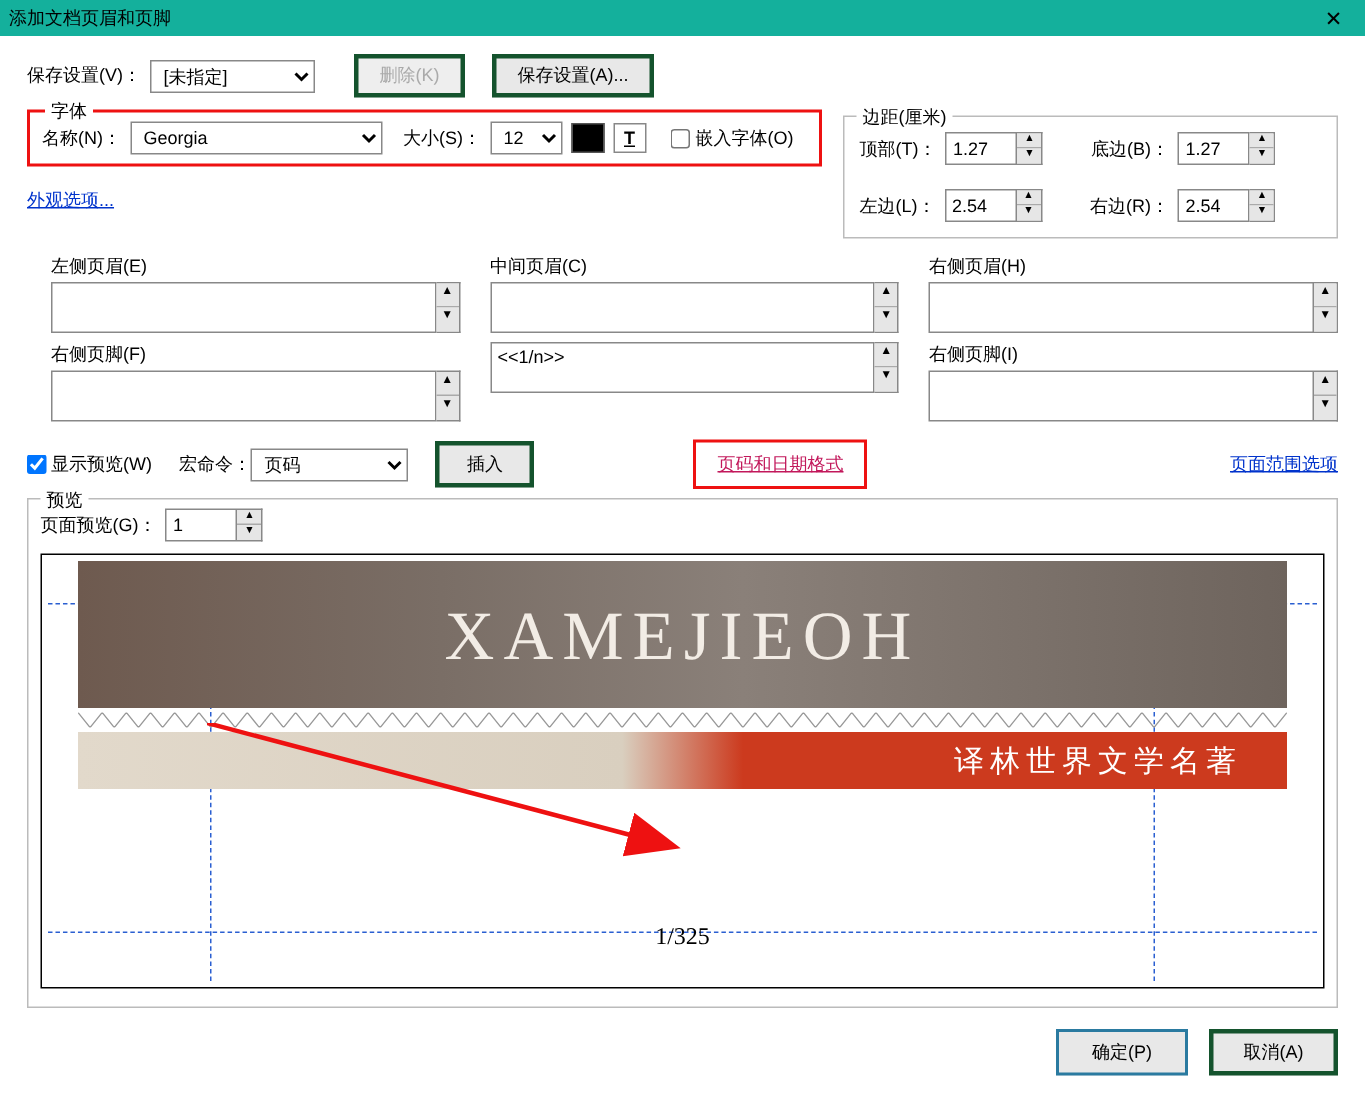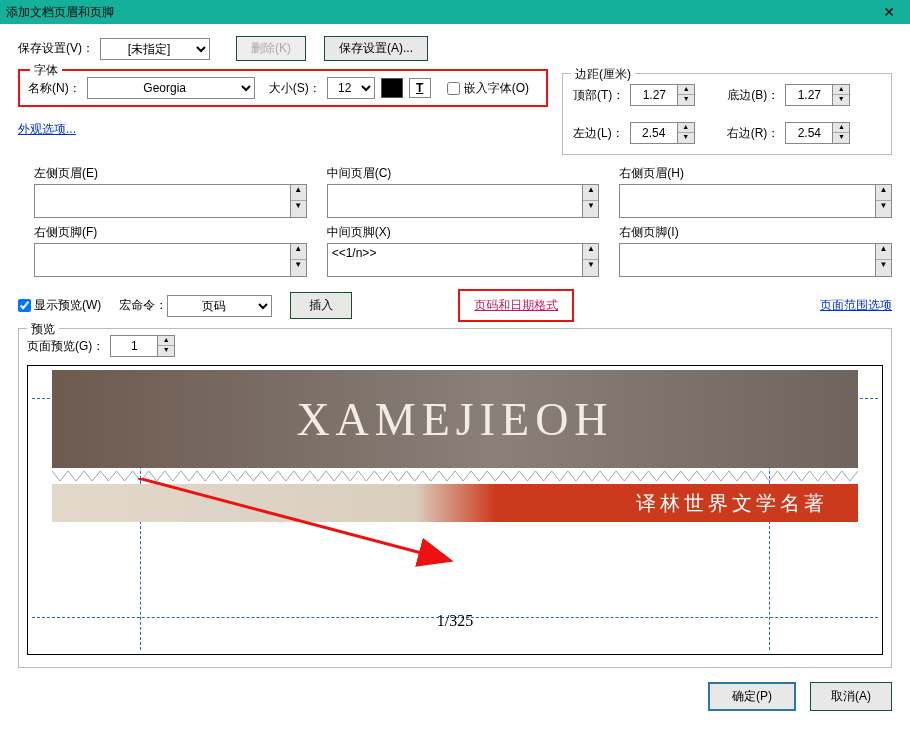--- a/index.html
+++ b/index.html
@@ -3,22 +3,22 @@
 <meta charset="utf-8">
 <style>
 * { box-sizing: border-box; margin: 0; padding: 0; }
 body { font-family: "Microsoft YaHei", Arial, sans-serif; font-size: 12px; background: #fff; width: 910px; height: 740px; overflow: hidden; }
 .titlebar { background: #14b09c; height: 24px; display: flex; align-items: center; justify-content: space-between; padding: 0 6px; }
 .titlebar .title { color: #000; font-size: 12px; }
 .titlebar .close { width: 30px; text-align: center; color: #000; cursor: pointer; font-size: 14px; }
 .content { padding: 12px 18px 10px 18px; }
 .row { display: flex; align-items: center; gap: 6px; margin-bottom: 8px; }
 label { font-size: 12px; }
-select, input[type=text] { border: 1px solid #888; background: #fff; font-size: 12px; padding: 0 4px; height: 22px; text-align: center; }
-.btn { border: 1px solid #14532d; background: #e8e8e8; padding: 3px 14px; font-size: 12px; cursor: pointer; }
+select, input[type=text] { border: 1px solid #888; background: #fff; font-size: 12px; padding: 0 4px; height: 22px; }
+.btn { border: 3px solid #14532d; background: #e8e8e8; padding: 3px 14px; font-size: 12px; cursor: pointer; }
 .btn.disabled { color: #aaa; background: #eee; }
 .fieldset { border: 1px solid #bbb; padding: 10px 10px 8px 10px; position: relative; margin-top: 4px; }
 .fieldset .legend { position: absolute; top: -8px; left: 8px; background: #fff; padding: 0 4px; font-size: 12px; }
 .top-groups { display: flex; gap: 14px; align-items: flex-start; }
 .font-group { flex: 0 0 530px; }
 .margin-group { flex: 1; }
 .redbox { border: 2px solid #e11; padding: 6px 8px; position: relative; }
 .redbox .legend { position: absolute; top: -9px; left: 10px; background: #fff; padding: 0 4px; font-size: 12px; }
 .link { color: #0033cc; text-decoration: underline; cursor: pointer; }
 .swatch { width: 22px; height: 20px; background: #000; border: 1px solid #555; display: inline-block; }
@@ -190,21 +190,20 @@
       <label>右侧页脚(F)</label>
       <div class="memo">
           <textarea style=""></textarea>
           <span class="scroll">
             <div>▲</div>
             <div>▼</div>
           </span>
         </div>
     </div>
     <div class="hcol">
-      <label>中间页脚(X)</label>
       <div class="memo">
           <textarea style="">&lt;&lt;1/n&gt;&gt;</textarea>
           <span class="scroll">
             <div>▲</div>
             <div>▼</div>
           </span>
         </div>
     </div>
     <div class="hcol">
       <label>右侧页脚(I)</label>

